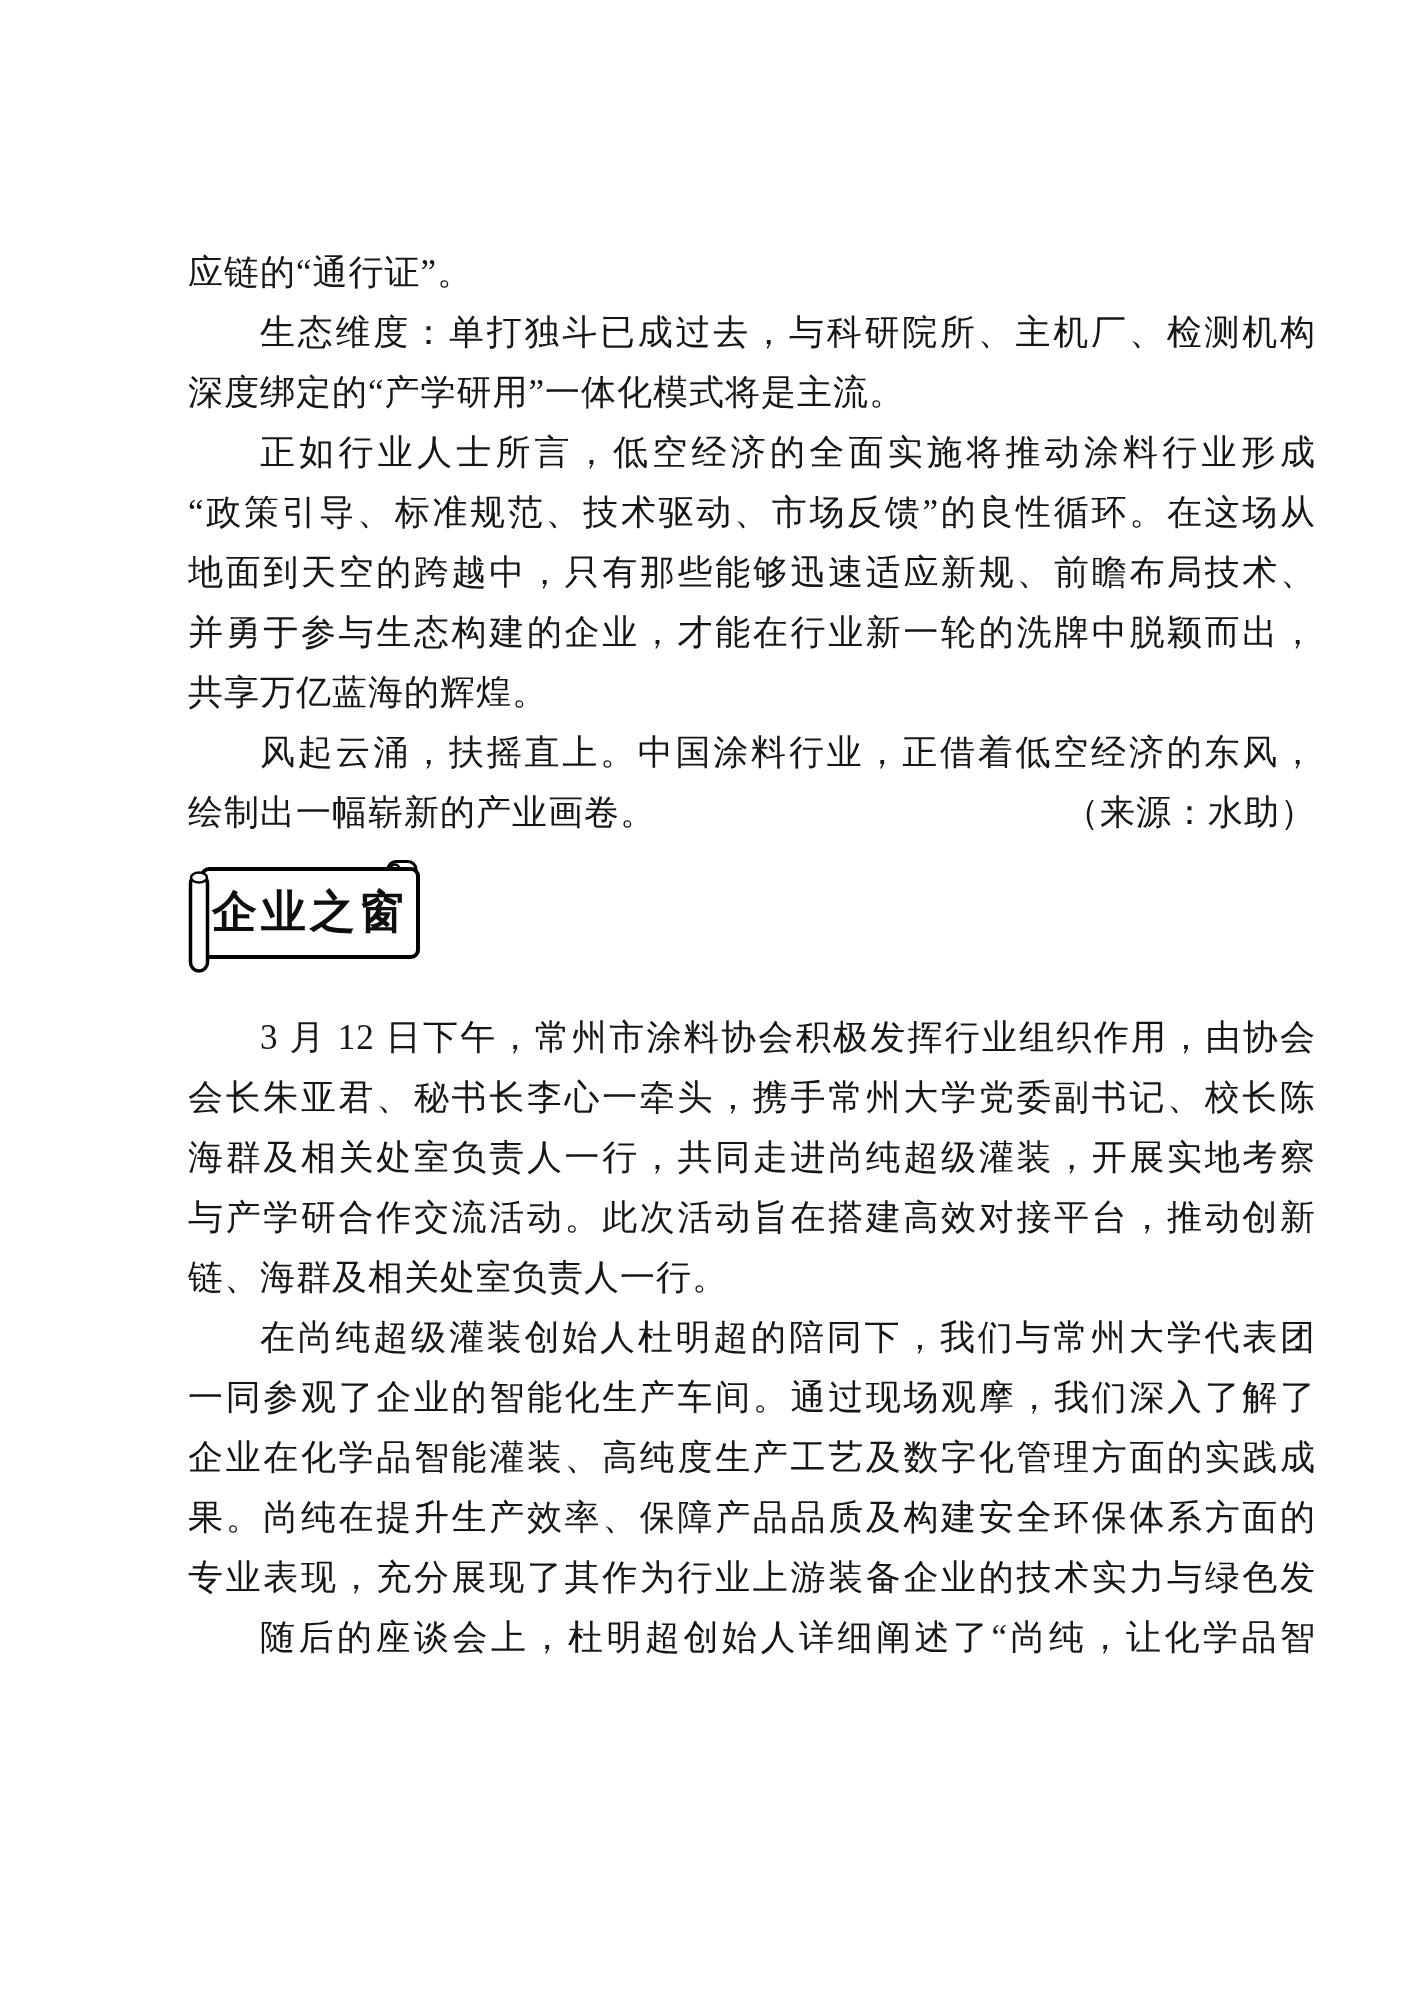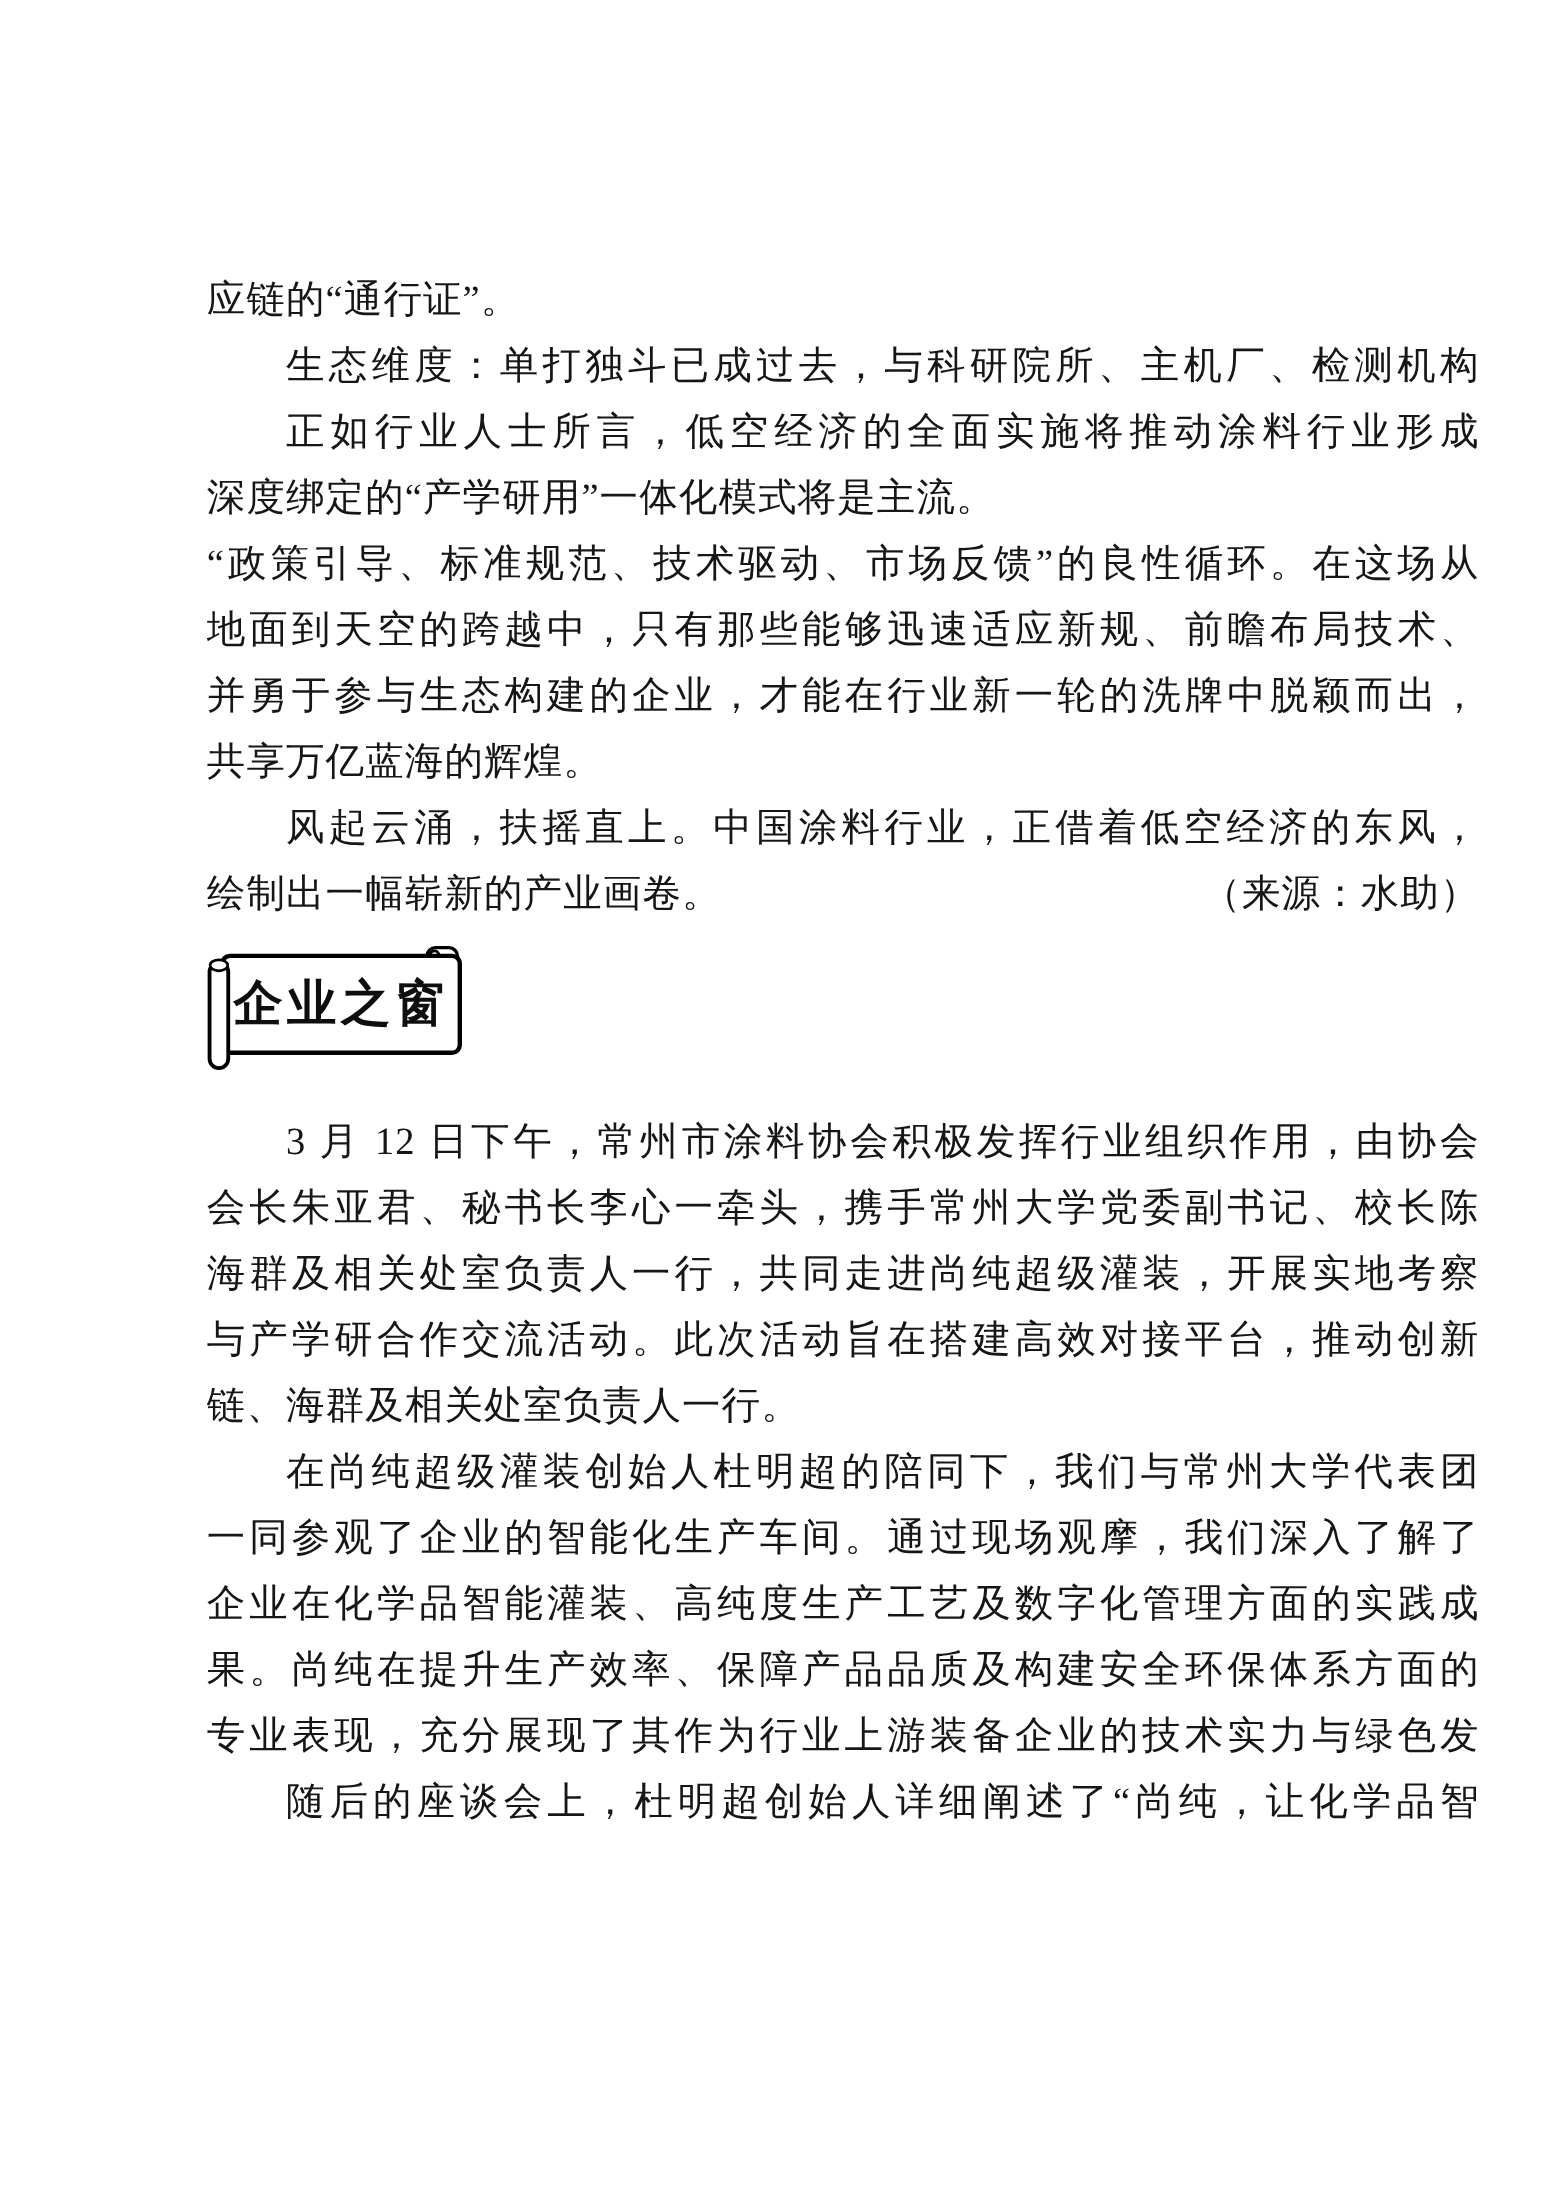--- a/index.html
+++ b/index.html
@@ -2,21 +2,21 @@
 <html><head>
 <meta charset="utf-8">
 <style>
   html, body { margin: 0; padding: 0; background: #ffffff; }
   .page {
     position: relative;
     width: 1415px;
     height: 2000px;
     background: #ffffff;
     box-sizing: border-box;
-    padding: 243px 70px 0 188px;
+    padding: 243px 99px 0 188px;
     font-family: "Liberation Serif", "DejaVu Serif", serif;
     color: #161616;
     overflow: hidden;
   }
   .block { display: block; }
   .ln {
     font-size: 35px;
     line-height: 60px;
     height: 60px;
     letter-spacing: 1px;
@@ -74,22 +74,22 @@
   }
 </style>
 </head>
 <body>
 
 <div class="page">
 
   <section class="block">
     <div class="ln e">应链的“通行证”。</div>
     <div class="ln ind j">生态维度：单打独斗已成过去，与科研院所、主机厂、检测机构</div>
+    <div class="ln e">深度绑定的“产学研用”一体化模式将是主流。</div>
     <div class="ln ind j">正如行业人士所言，低空经济的全面实施将推动涂料行业形成</div>
-    <div class="ln e">深度绑定的“产学研用”一体化模式将是主流。</div>
     <div class="ln j">“政策引导、标准规范、技术驱动、市场反馈”的良性循环。在这场从</div>
     <div class="ln j">地面到天空的跨越中，只有那些能够迅速适应新规、前瞻布局技术、</div>
     <div class="ln j">并勇于参与生态构建的企业，才能在行业新一轮的洗牌中脱颖而出，</div>
     <div class="ln e">共享万亿蓝海的辉煌。</div>
     <div class="ln ind j">风起云涌，扶摇直上。中国涂料行业，正借着低空经济的东风，</div>
     <div class="ln split">
       <span>绘制出一幅崭新的产业画卷。</span>
       <span>（来源：水助）</span>
     </div>
   </section>

